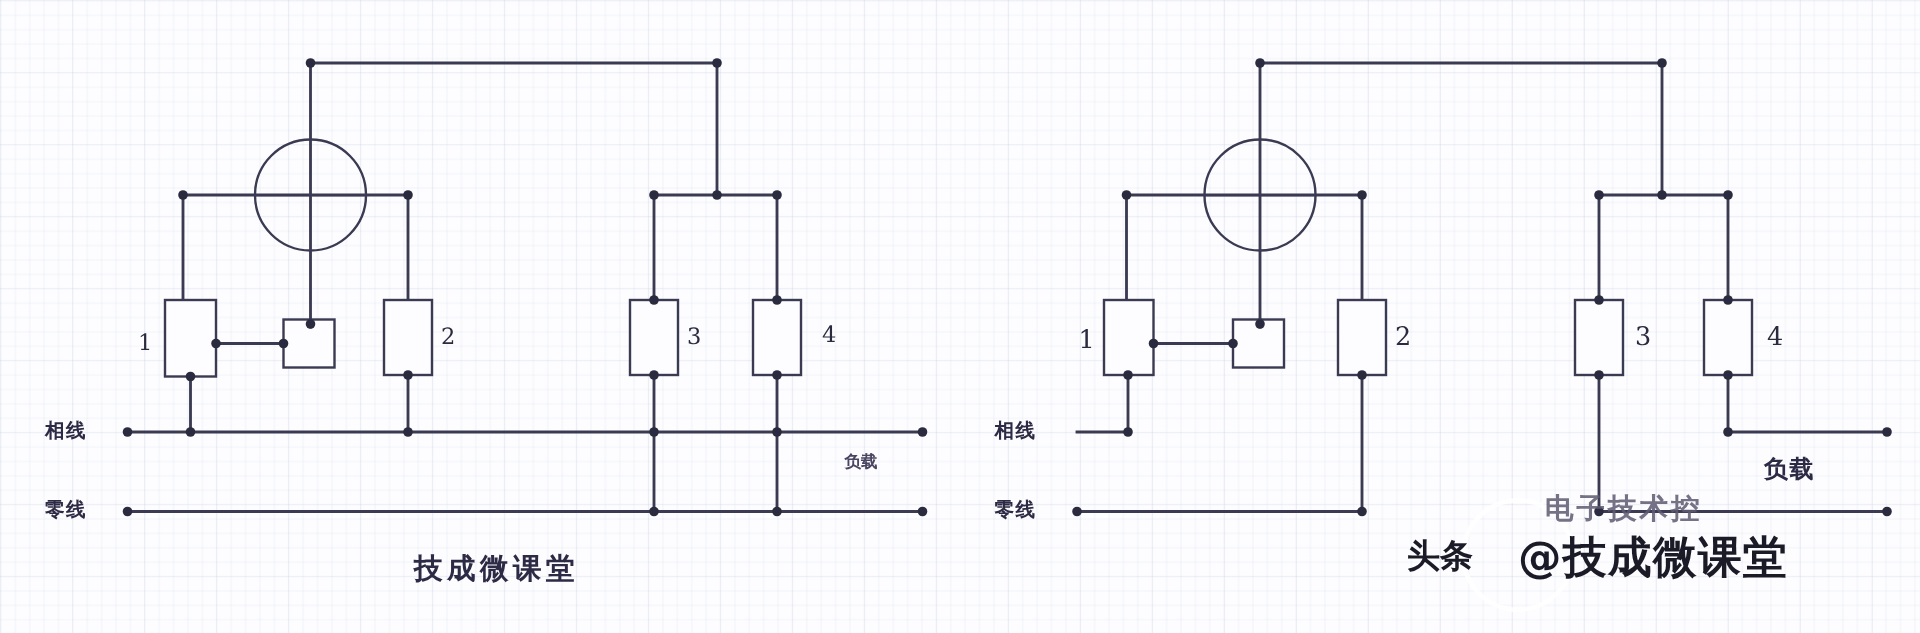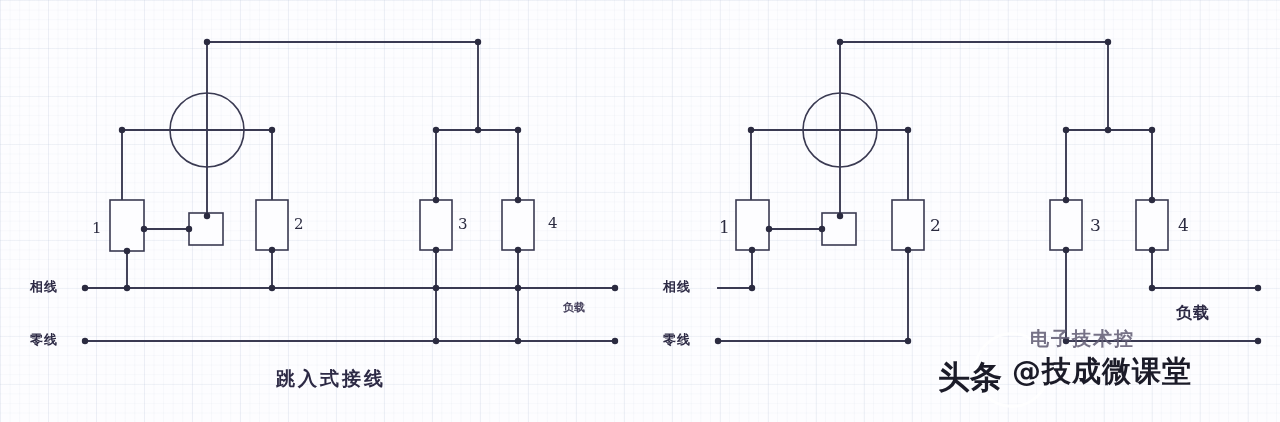--- a/index.html
+++ b/index.html
@@ -114,21 +114,21 @@
     font-weight: 700;
     color: #1b1b28;
     letter-spacing: 1px;
     white-space: nowrap;
   }
   .wm-toutiao {
     position: absolute;
     left: -12px;
     top: 44px;
     font-family: "DejaVu Sans", sans-serif;
-    font-size: 32px;
+    font-size: 22px;
     font-weight: 700;
     color: #1b1b28;
     letter-spacing: 0px;
     white-space: nowrap;
   }
   .wm-ring {
     position: absolute;
     left: 24px;
     top: 20px;
     width: 70px;
@@ -296,21 +296,21 @@
   <div class="cn-label term-label" style="left:30px; top:278px;">相线</div>
   <div class="cn-label term-label" style="left:30px; top:331px;">零线</div>
 
   <div class="num-label" style="left:92px; top:219px;">1</div>
   <div class="num-label" style="left:294px; top:215px;">2</div>
   <div class="num-label" style="left:458px; top:215px;">3</div>
   <div class="num-label" style="left:548px; top:214px;">4</div>
 
   <div class="cn-label load-label-left" style="left:563px; top:300px;">负载</div>
 
-  <div class="cn-label caption" style="left:276px; top:366px;">跳入式接线</div>
+  <div class="cn-label caption" style="left:276px; top:366px;">技成微课堂</div>
 
   <div class="cn-label term-label" style="left:663px; top:278px;">相线</div>
   <div class="cn-label term-label" style="left:663px; top:331px;">零线</div>
 
   <div class="num-label big" style="left:719px; top:217px;">1</div>
   <div class="num-label big" style="left:930px; top:215px;">2</div>
   <div class="num-label big" style="left:1090px; top:215px;">3</div>
   <div class="num-label big" style="left:1178px; top:215px;">4</div>
 
   <div class="cn-label load-label-right" style="left:1176px; top:303px;">负载</div>

